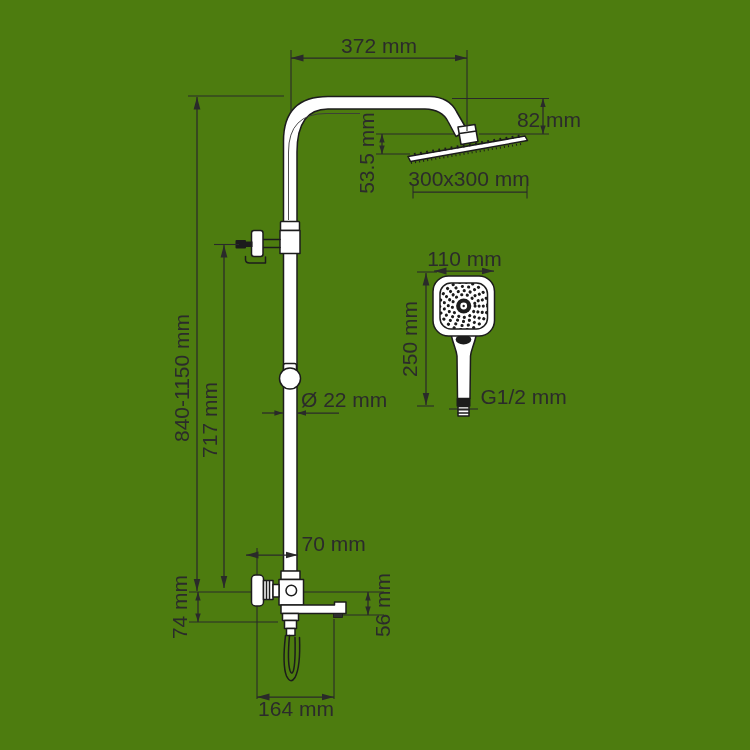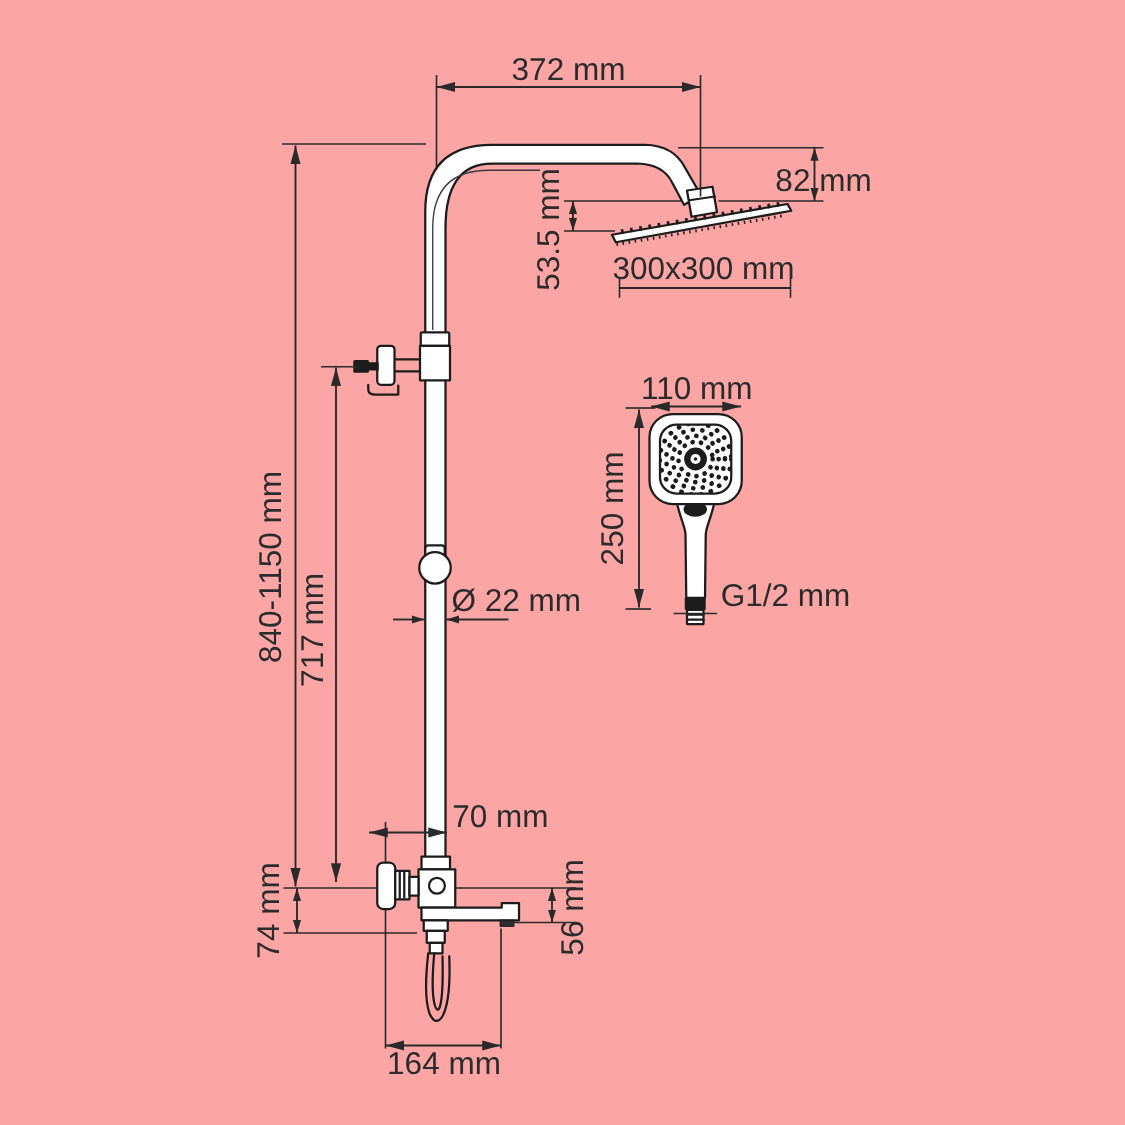--- a/index.html
+++ b/index.html
@@ -1,16 +1,16 @@
 <!DOCTYPE html>
 <html><head>
 <meta charset="utf-8">
 <style>
   html,body{margin:0;padding:0;background:#ffffff;}
-  .stage{width:750px;height:750px;background:#fca5a5;position:relative;font-family:"Liberation Sans",sans-serif;}
+  .stage{width:750px;height:750px;background:#4d7c0f;position:relative;font-family:"Liberation Sans",sans-serif;}
   svg{display:block;}
   .part{fill:#ffffff;stroke:#1c1c1c;stroke-width:1.5;stroke-linejoin:round;}
   .partline{fill:none;stroke:#1c1c1c;stroke-width:1.5;stroke-linejoin:round;stroke-linecap:round;}
   .thin{fill:none;stroke:#3a3a3a;stroke-width:0.9;}
   .dark{fill:#1c1c1c;stroke:none;}
   .dim{fill:none;stroke:#2a2a2a;stroke-width:1.25;}
   .ext{fill:none;stroke:#2a2a2a;stroke-width:1.1;}
   .dotring{fill:none;stroke:#1c1c1c;stroke-width:3.1;stroke-linecap:round;}
   .lbl{font-family:"Liberation Sans",sans-serif;font-size:21px;fill:#2b2b2b;}
   .mid{text-anchor:middle;}

